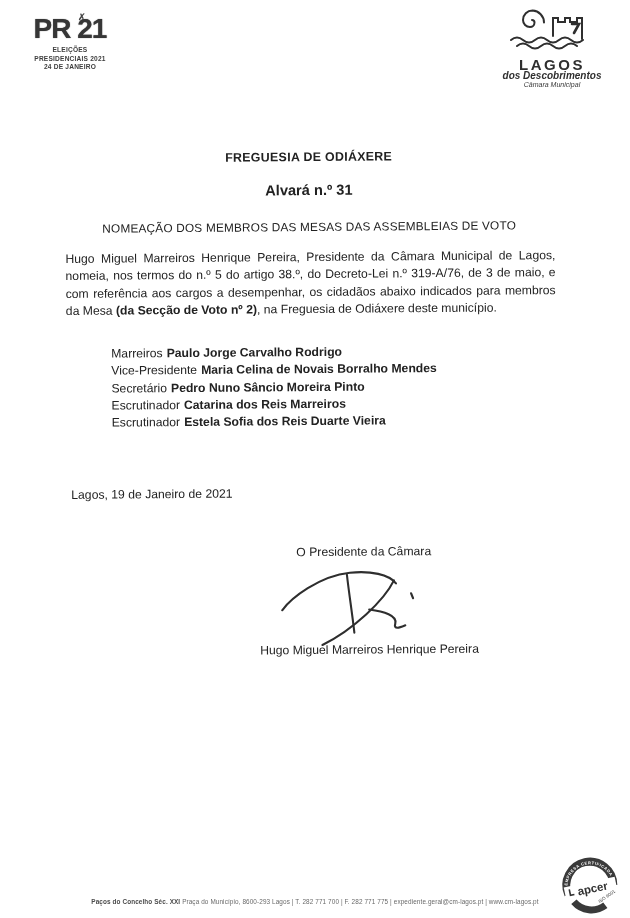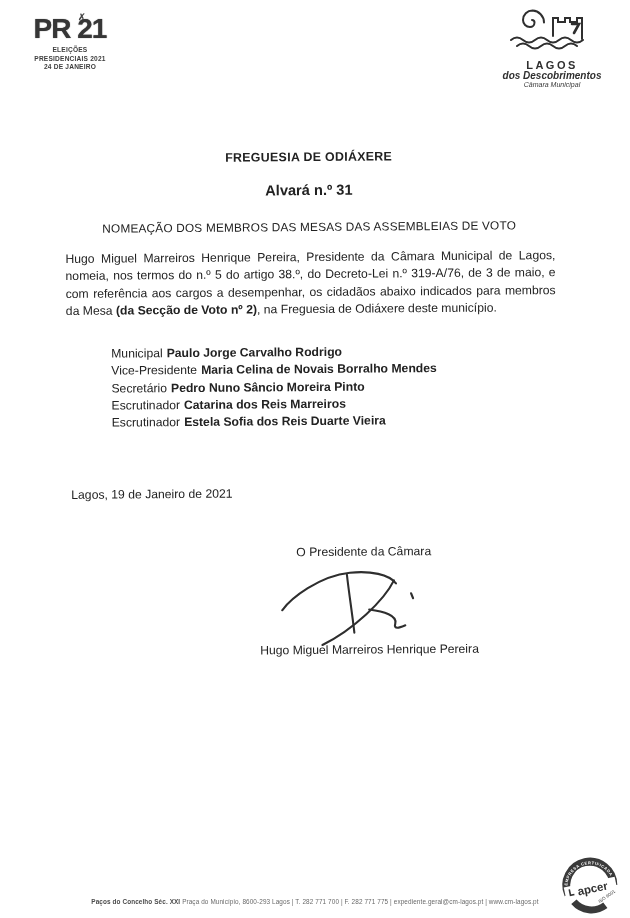--- a/index.html
+++ b/index.html
@@ -8,21 +8,21 @@
     font-family:"Liberation Sans",sans-serif;color:#222;overflow:hidden;
     margin:0 auto;
   }
   
   .pr21{position:absolute;left:24px;top:14px;width:92px;text-align:center;color:#333;}
   .pr21-word{font-size:28px;font-weight:900;letter-spacing:-1px;line-height:30px;color:#363636;
     text-shadow:0 0 1px #555;}
   .pr21-mark{position:absolute;left:54px;top:-2px;font-size:9px;font-weight:700;color:#444;}
   .pr21-sub{font-size:6.6px;font-weight:700;line-height:8.6px;color:#3d3d3d;letter-spacing:.2px;margin-top:2px;}
   .lagos{position:absolute;left:499px;top:5px;width:106px;text-align:center;color:#2f2f2f;}
-  .lagos-name{font-size:11px;font-weight:900;letter-spacing:2.5px;line-height:12px;}
+  .lagos-name{font-size:15px;font-weight:900;letter-spacing:2.5px;line-height:12px;}
   .lagos-tag{font-size:10px;font-style:italic;font-weight:700;line-height:9px;}
   .lagos-org{font-size:7px;font-style:italic;line-height:9px;color:#3a3a3a;}
   
   .doc-wrap{position:absolute;left:0;top:0;width:630px;height:918px;transform:rotate(-0.45deg);}
   .entity{position:absolute;left:0;width:622px;top:150px;text-align:center;
     font-size:12.4px;font-weight:700;letter-spacing:.3px;}
   .alvara{position:absolute;left:0;width:622px;top:182px;text-align:center;
     font-size:14.6px;font-weight:700;}
   .subject{position:absolute;left:0;width:622px;top:220px;text-align:center;
     font-size:11.8px;letter-spacing:.2px;}
@@ -77,21 +77,21 @@
 
   <div class="doc-wrap">
 
     <div class="entity">FREGUESIA DE ODIÁXERE</div>
     <div class="alvara">Alvará n.º 31</div>
     <div class="subject">NOMEAÇÃO DOS MEMBROS DAS MESAS DAS ASSEMBLEIAS DE VOTO</div>
 
     <div class="body-par"><span>Hugo Miguel Marreiros Henrique Pereira, Presidente da Câmara Municipal de Lagos, nomeia, nos termos do n.º 5 do artigo 38.º, do Decreto-Lei n.º 319-A/76, de 3 de maio, e com referência aos cargos a desempenhar, os cidadãos abaixo indicados para membros da Mesa </span><b>(da Secção de Voto nº 2)</b><span>, na Freguesia de Odiáxere deste município.</span></div>
 
     <div class="members">
-      <div><span class="member-role">Municipal</span><span class="member-name">Paulo Jorge Carvalho Rodrigo</span></div>
+      <div><span class="member-role">Marreiros</span><span class="member-name">Paulo Jorge Carvalho Rodrigo</span></div>
       <div><span class="member-role">Vice-Presidente</span><span class="member-name">Maria Celina de Novais Borralho Mendes</span></div>
       <div><span class="member-role">Secretário</span><span class="member-name">Pedro Nuno Sâncio Moreira Pinto</span></div>
       <div><span class="member-role">Escrutinador</span><span class="member-name">Catarina dos Reis Marreiros</span></div>
       <div><span class="member-role">Escrutinador</span><span class="member-name">Estela Sofia dos Reis Duarte Vieira</span></div>
     </div>
 
     <div class="date-line">Lagos, 19 de Janeiro de 2021</div>
 
     <div class="signer-title">O Presidente da Câmara</div>
 

